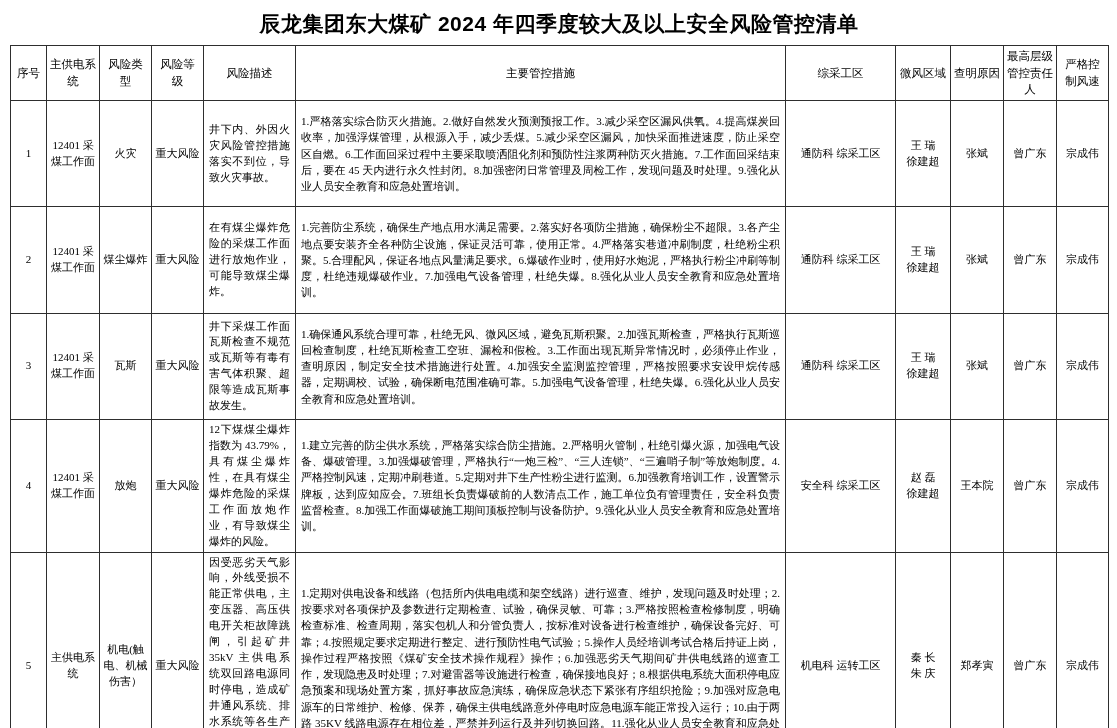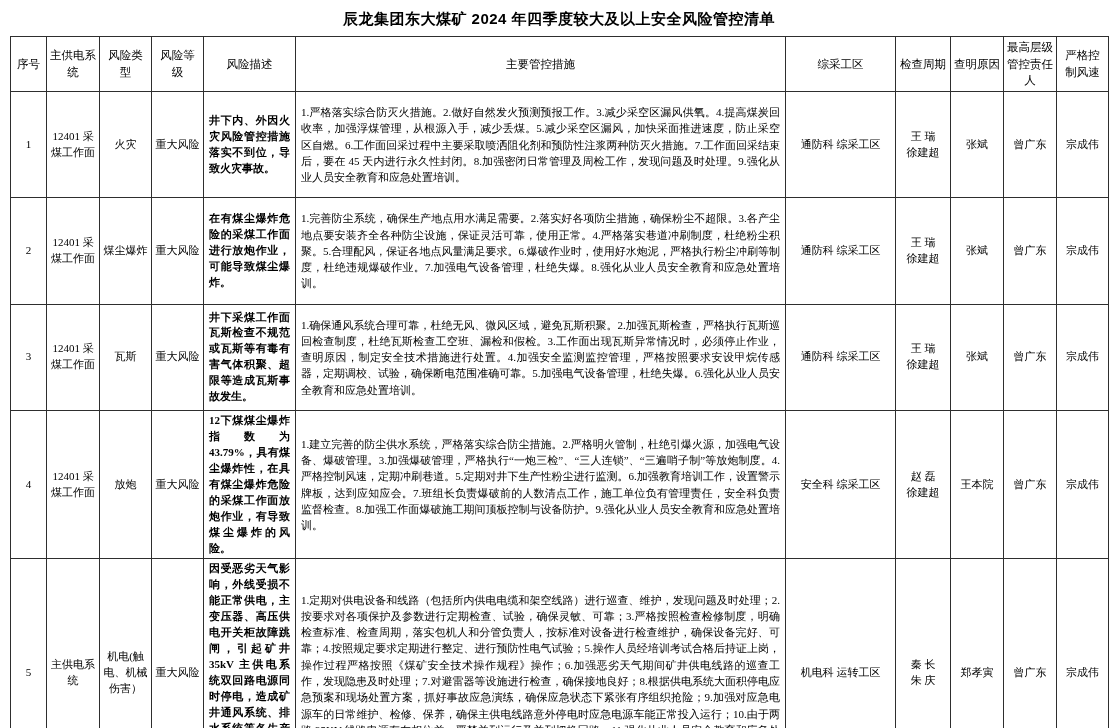--- a/index.html
+++ b/index.html
@@ -10,21 +10,21 @@
     color: #000;
   }
   .page {
     width: 1117px;
     height: 728px;
     padding: 8px 9px 0 10px;
     background: #fff;
   }
   .title {
     text-align: center;
-    font-size: 15px;
+    font-size: 21px;
     font-weight: bold;
     letter-spacing: 0.5px;
     padding: 2px 0 7px 0;
     font-family: "Liberation Sans", "DejaVu Sans", sans-serif;
   }
   table.risk-table {
     border-collapse: collapse;
     table-layout: fixed;
     width: 1098px;
   }
@@ -44,21 +44,20 @@
   td.measures {
     text-align: justify;
     text-justify: inter-ideograph;
     padding: 12px 5px;
     line-height: 1.48;
   }
   td.desc {
     text-align: justify;
     text-justify: inter-ideograph;
     padding: 2px 5px;
-    font-weight: bold;
   }
   td.names { white-space: pre-line; }
   tr.hdr   { height: 48px; }
   tr.row-1 { height: 85px; }
   tr.row-2 { height: 74px; }
   tr.row-3 { height: 106px; }
   tr.row-4 { height: 122px; }
   tr.row-5 { height: 223px; }
 </style>
 </head>
@@ -83,21 +82,21 @@
     </colgroup>
     <thead>
       <tr class="hdr">
         <th>序号</th>
         <th>主供电系统</th>
         <th>风险类型</th>
         <th>风险等级</th>
         <th>风险描述</th>
         <th>主要管控措施</th>
         <th>综采工区</th>
-        <th>检查周期</th>
+        <th>微风区域</th>
         <th>查明原因</th>
         <th>最高层级管控责任人</th>
         <th>严格控制风速</th>
       </tr>
     </thead>
     <tbody>
       <tr class="row-1">
         <td>1</td>
         <td>12401 采煤工作面</td>
         <td>火灾</td>

